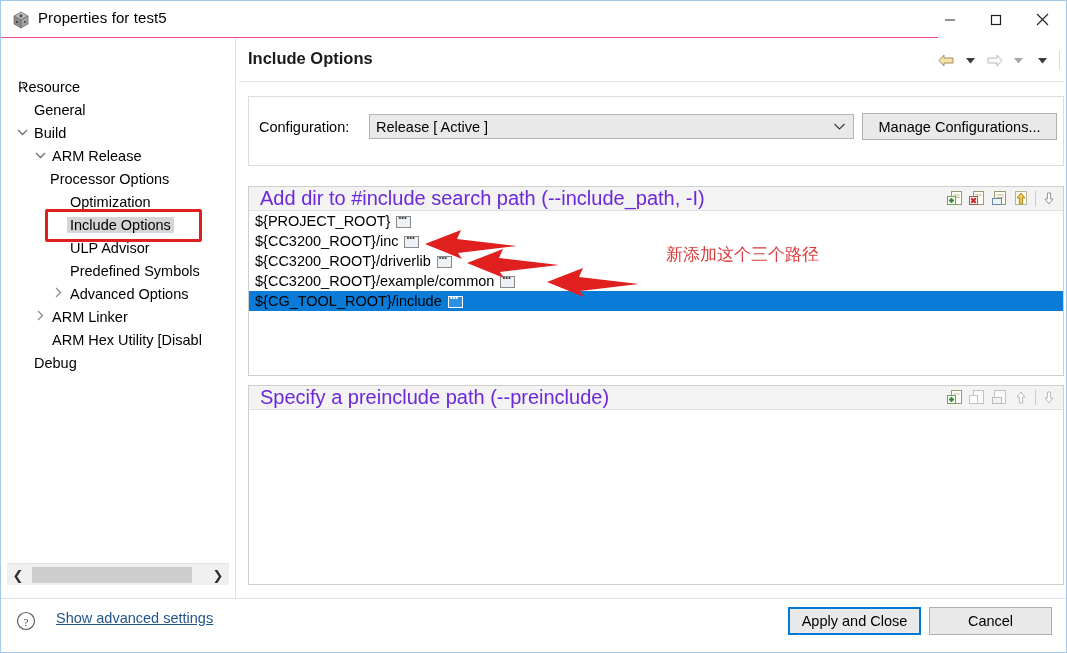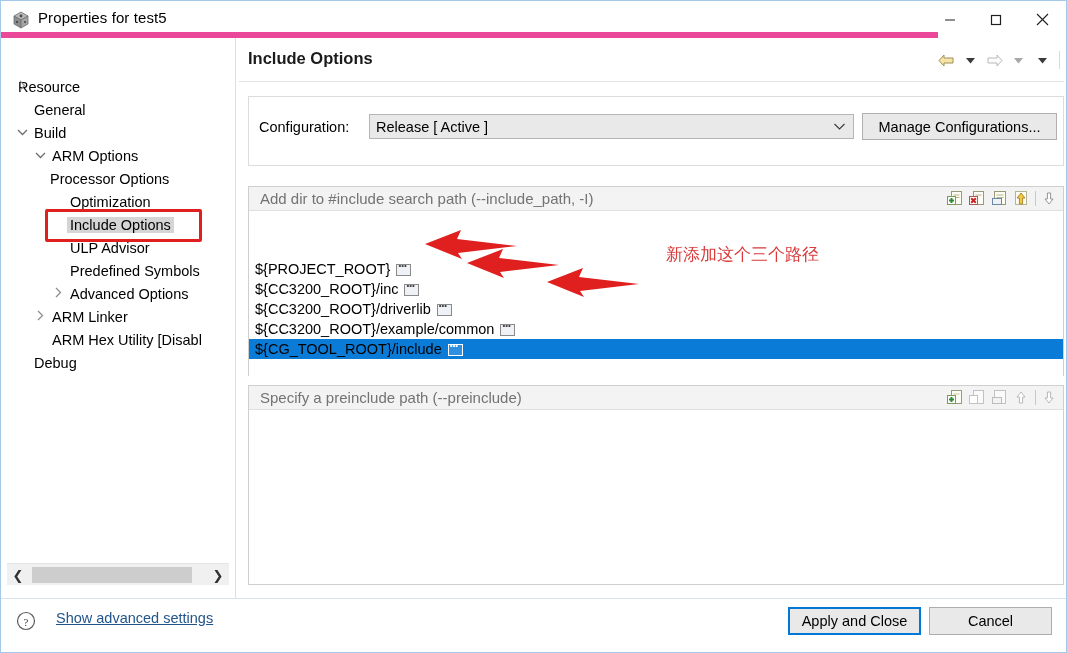--- a/index.html
+++ b/index.html
@@ -13,21 +13,21 @@
     position: relative;
     width: 1067px; height: 653px;
     background: #ffffff;
     border: 1px solid #a5c9e8;
   }
 
   
   #titlebar {
     position: absolute; left: 0; top: 0; width: 937px; height: 37px;
     background: #ffffff;
-    border-bottom: 6px solid #ec4899;
+    border-bottom: 1px solid #ec4899;
     text-align: center;
   }
   #app-icon {
     position: absolute; left: 10px; top: 9px; width: 20px; height: 20px;
   }
   #title-text {
     position: absolute; left: 37px; top: 8px;
     font-size: 15px; color: #000000; letter-spacing: .1px;
     white-space: nowrap;
   }
@@ -143,32 +143,32 @@
     border: 1px solid #cfcfcf; background: #ffffff;
   }
   #group-include { top: 185px; height: 190px; }
   #group-preinclude { top: 384px; height: 200px; }
   .grouphead {
     position: relative; height: 24px; background: #f3f3f3;
     border-bottom: 1px solid #e0e0e0;
     display: flex; align-items: center;
   }
   .grouphead .gtitle {
-    font-size: 15px; color: #737373; padding-left: 11px;
+    font-size: 20px; color: #6d28d9; padding-left: 11px;
   }
   .toolbar {
     position: absolute; right: 4px; top: 2px;
     display: flex; align-items: center; gap: 3px;
   }
   .tbtn { width: 19px; height: 19px; display: flex; align-items: center;
           justify-content: center; }
   .tbsep { width: 1px; height: 15px; background: #c9c9c9; margin: 0 1px; }
 
   .listbody { position: relative; background: #ffffff; }
-  #group-include .listbody { height: 164px; margin-top: 48px; }
+  #group-include .listbody { height: 164px; }
   #group-preinclude .listbody { height: 174px; }
 
   .row {
     position: relative; height: 20px; display: flex; align-items: center;
     font-size: 14.5px; color: #000; padding-left: 6px; white-space: nowrap;
   }
   .row.selected { background: #0a7cd8; color: #000000; }
   .dots {
     display: inline-block; width: 15px; height: 12px; margin-left: 6px;
     border: 1px solid #8a8a8a; background: #eef2f6;
@@ -263,21 +263,21 @@
       <div class="tnode">
         <span class="twist" style="left: 8px;"><svg width="11" height="8" viewBox="0 0 11 8">
             <polyline points="1,2 5.5,6.5 10,2" fill="none" stroke="#6d6d6d" stroke-width="1.3"></polyline>
           </svg></span>
         <span class="lbl" style="margin-left: 24px;">Build</span>
       </div>
       <div class="tnode">
         <span class="twist" style="left: 26px;"><svg width="11" height="8" viewBox="0 0 11 8">
             <polyline points="1,2 5.5,6.5 10,2" fill="none" stroke="#6d6d6d" stroke-width="1.3"></polyline>
           </svg></span>
-        <span class="lbl" style="margin-left: 42px;">ARM Options</span>
+        <span class="lbl" style="margin-left: 42px;">ARM Release</span>
       </div>
       <div class="tnode">
         <span class="lbl" style="margin-left: 40px; text-align: center;">Processor Options</span>
       </div>
       <div class="tnode">
         <span class="lbl" style="margin-left: 60px;">Optimization</span>
       </div>
       <div class="tnode sel">
         <span class="lbl" style="margin-left: 60px;">Include Options</span>
       </div>

